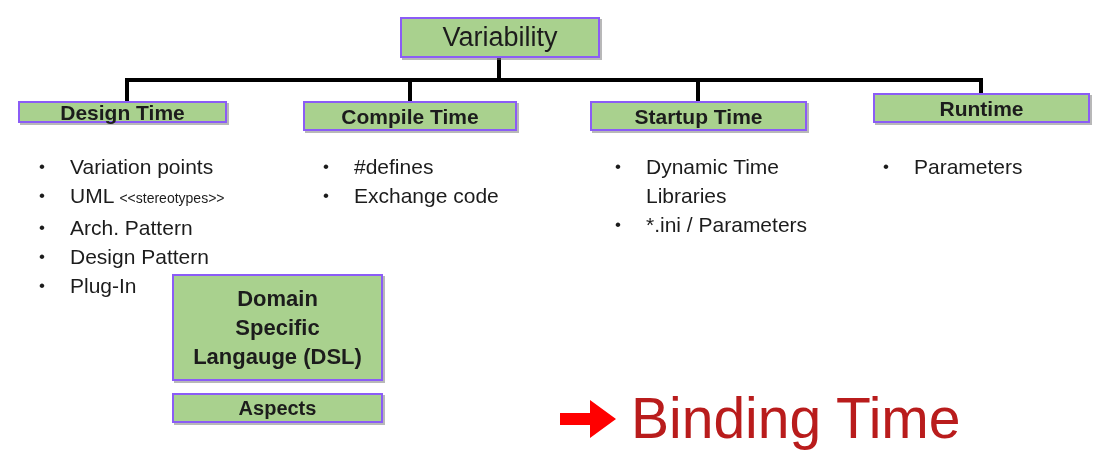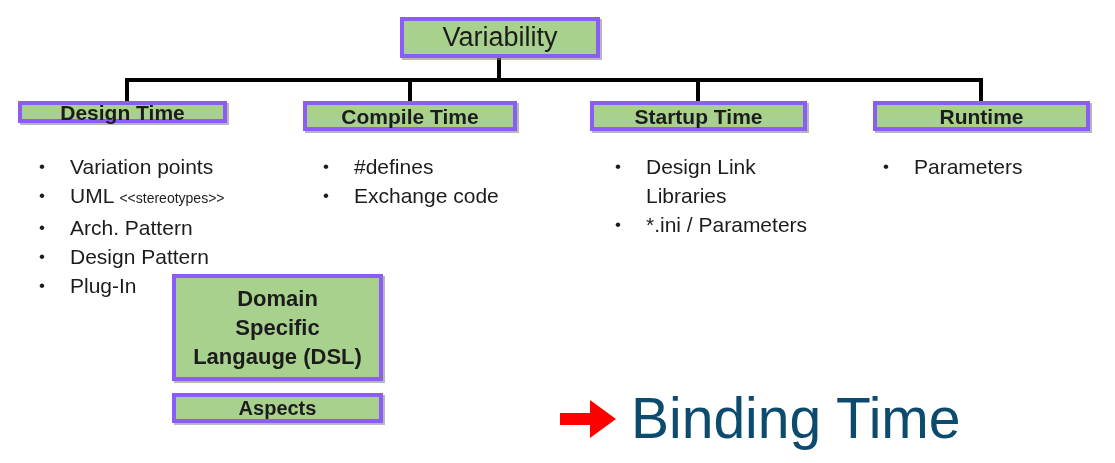--- a/index.html
+++ b/index.html
@@ -7,36 +7,36 @@
     position:relative;width:1115px;height:463px;background:#ffffff;
     font-family:"Liberation Sans",sans-serif;color:#1c1c1c;overflow:hidden;
   }
   
   .conn{position:absolute;background:#000000;}
   .conn.h{height:4px;}
   .conn.v{width:4px;}
   
   .gbox{
     position:absolute;box-sizing:border-box;
-    background:#A9D18E;border:4px solid #8b5cf6;
+    background:#A9D18E;border:2px solid #8b5cf6;
     box-shadow:2px 2px 0 rgba(125,125,125,.55);
     display:flex;align-items:center;justify-content:center;text-align:center;
   }
   .root-label{font-size:27px;line-height:1;}
   .hdr-label{font-size:21px;font-weight:bold;line-height:1;}
   .dsl-label{font-size:22px;font-weight:bold;line-height:29px;}
   .aspects-label{font-size:20px;font-weight:bold;line-height:1;}
   
   .list{position:absolute;font-size:21px;}
   .li{display:flex;align-items:flex-start;line-height:29px;}
   .bullet{flex:0 0 31px;font-size:17px;line-height:29px;padding-left:3px;}
   .txt{white-space:pre-line;}
   .suffix{font-size:14px;}
   
-  .annotation{position:absolute;display:flex;align-items:center;gap:15px;color:#0c4a6e;}
+  .annotation{position:absolute;display:flex;align-items:center;gap:15px;color:#b91c1c;}
   .annotation-text{font-size:57px;line-height:1;white-space:nowrap;}
   .arrow-icon{display:block;}
 </style>
 </head>
 <body>
 
 <div class="canvas">
 
   <div class="conn v" style="left:497px;top:56px;height:26px;"></div>
   <div class="conn h" style="left:125px;top:78px;width:858px;"></div>
@@ -51,21 +51,21 @@
 
   <div class="gbox" style="left:18px;top:101px;width:209px;height:22px;">
     <span class="hdr-label">Design Time</span>
   </div>
   <div class="gbox" style="left:590px;top:101px;width:217px;height:30px;">
     <span class="hdr-label">Startup Time</span>
   </div>
   <div class="gbox" style="left:303px;top:101px;width:214px;height:30px;">
     <span class="hdr-label">Compile Time</span>
   </div>
-  <div class="gbox" style="left:873px;top:101px;width:217px;height:30px;">
+  <div class="gbox" style="left:873px;top:93px;width:217px;height:30px;">
     <span class="hdr-label">Runtime</span>
   </div>
 
   <div class="list" style="left:36px;top:152px;width:250px;">
     <div class="li">
       <span class="bullet">•</span>
       <span class="txt">Variation points</span>
     </div>
     <div class="li">
       <span class="bullet">•</span>
@@ -92,21 +92,21 @@
     </div>
     <div class="li">
       <span class="bullet">•</span>
       <span class="txt">Exchange code</span>
     </div>
   </div>
 
   <div class="list" style="left:612px;top:152px;width:215px;">
     <div class="li">
       <span class="bullet">•</span>
-      <span class="txt">Design Link
+      <span class="txt">Dynamic Time
 Libraries</span>
     </div>
     <div class="li">
       <span class="bullet">•</span>
       <span class="txt">*.ini / Parameters</span>
     </div>
   </div>
 
   <div class="list" style="left:880px;top:152px;width:200px;">
     <div class="li">

